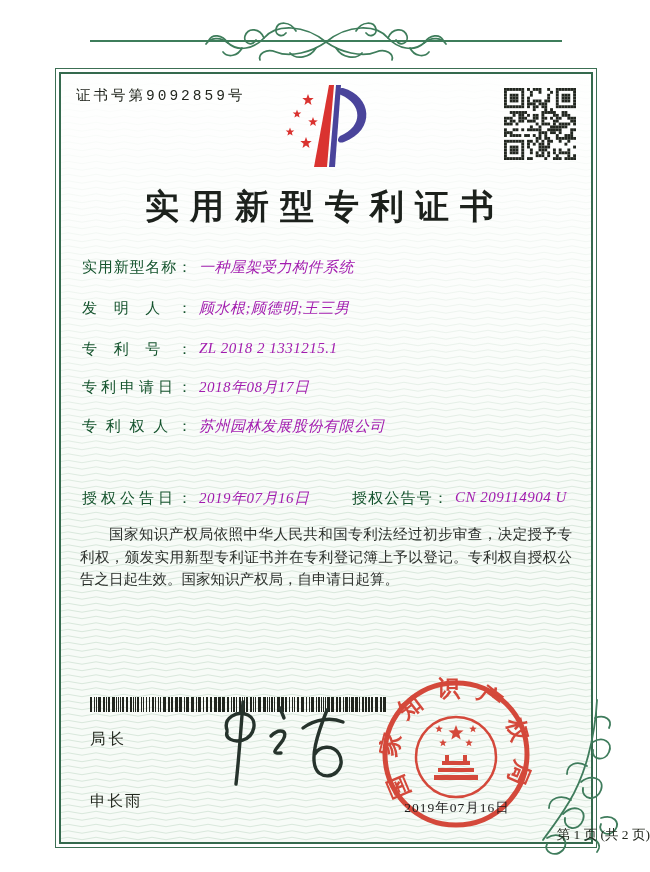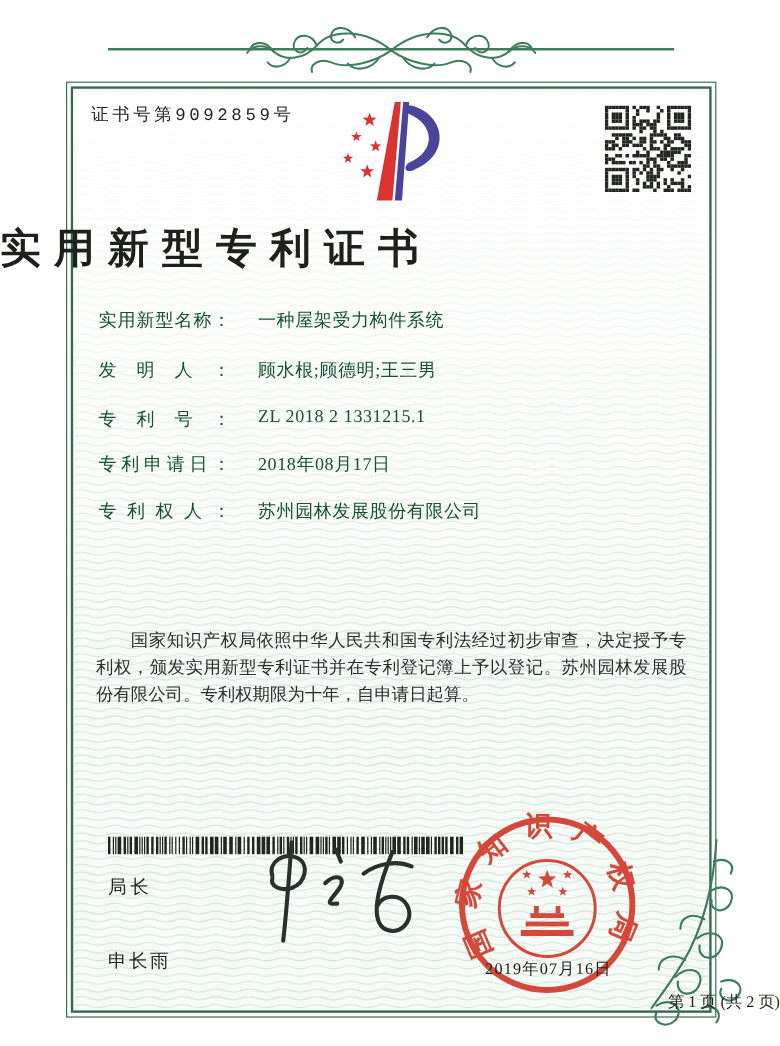--- a/index.html
+++ b/index.html
@@ -10,28 +10,28 @@
 
   
   #frame{position:absolute;left:55px;top:68px;width:540px;height:778px;
          border:1px solid #3c6f54;}
   #frame-inner{position:absolute;inset:3px;border:2px solid #356a4e;overflow:hidden;background:#f7fbf7;}
   #wave-layer{position:absolute;inset:0;}
   #fade-top{position:absolute;inset:0;background:linear-gradient(180deg,rgba(255,255,255,.95) 0%,rgba(255,255,255,.55) 30%,rgba(255,255,255,0) 60%);pointer-events:none;}
 
   
   #cert-no{position:absolute;left:76px;top:86px;font-size:14.5px;letter-spacing:3px;color:#23271f;font-family:Liberation Mono, monospace;}
-  #title{position:absolute;left:0;top:184px;width:650px;text-align:left;
+  #title{position:absolute;left:0;top:184px;width:650px;text-align:center;
          font-size:34px;font-weight:bold;letter-spacing:11px;color:#1c211c;}
 
   
   .frow{position:absolute;left:82px;width:500px;height:22px;font-size:15px;white-space:nowrap;}
   .flabel{display:inline-block;width:110px;text-align:justify;text-align-last:justify;
           vertical-align:top;color:#14532d;}
-  .fvalue{display:inline-block;margin-left:23px;color:#14532d;letter-spacing:.5px;}
+  .fvalue{display:inline-block;margin-left:7px;color:#a21caf;letter-spacing:.5px;font-style:italic;}
   .fpair2{position:absolute;left:270px;top:0;}
   .fpair2 .flabel{width:96px;}
 
   
   #body-text{position:absolute;left:80px;top:523px;width:492px;font-size:14.5px;
              line-height:22.5px;color:#2a2e2a;text-align:justify;}
   #body-text p{margin:0;text-indent:2em;}
 
   
   #chief-title{position:absolute;left:90px;top:729px;font-size:15.5px;letter-spacing:3px;color:#23281f;text-align:right;}
@@ -540,23 +540,29 @@
   </div>
   <div class="frow" style="top:340px;">
     <span class="flabel">专利号：</span><span class="fvalue">ZL 2018 2 1331215.1</span>
   </div>
   <div class="frow" style="top:378px;">
     <span class="flabel">专利申请日：</span><span class="fvalue">2018年08月17日</span>
   </div>
   <div class="frow" style="top:417px;">
     <span class="flabel">专利权人：</span><span class="fvalue">苏州园林发展股份有限公司</span>
   </div>
+  <div class="frow" style="top:489px;">
+    <span class="flabel">授权公告日：</span><span class="fvalue">2019年07月16日</span>
+    <span class="fpair2">
+      <span class="flabel">授权公告号：</span><span class="fvalue">CN 209114904 U</span>
+    </span>
+  </div>
 
   <div id="body-text">
-    <p>国家知识产权局依照中华人民共和国专利法经过初步审查，决定授予专利权，颁发实用新型专利证书并在专利登记簿上予以登记。苏州园林发展股份有限公司。专利权期限为十年，自申请日起算。</p>
+    <p>国家知识产权局依照中华人民共和国专利法经过初步审查，决定授予专利权，颁发实用新型专利证书并在专利登记簿上予以登记。专利权自授权公告之日起生效。国家知识产权局，自申请日起算。</p>
   </div>
 
   <svg class="abs" id="barcode" style="left:90px;top:697px;" width="296" height="15" viewBox="0 0 296 15">
       <rect x="0" y="0" width="2" height="15" fill="#21261f"></rect>
       <rect x="4" y="0" width="1" height="15" fill="#21261f"></rect>
       <rect x="6" y="0" width="1" height="15" fill="#21261f"></rect>
       <rect x="8" y="0" width="3" height="15" fill="#21261f"></rect>
       <rect x="13" y="0" width="2" height="15" fill="#21261f"></rect>
       <rect x="16" y="0" width="1" height="15" fill="#21261f"></rect>
       <rect x="18" y="0" width="2" height="15" fill="#21261f"></rect>

